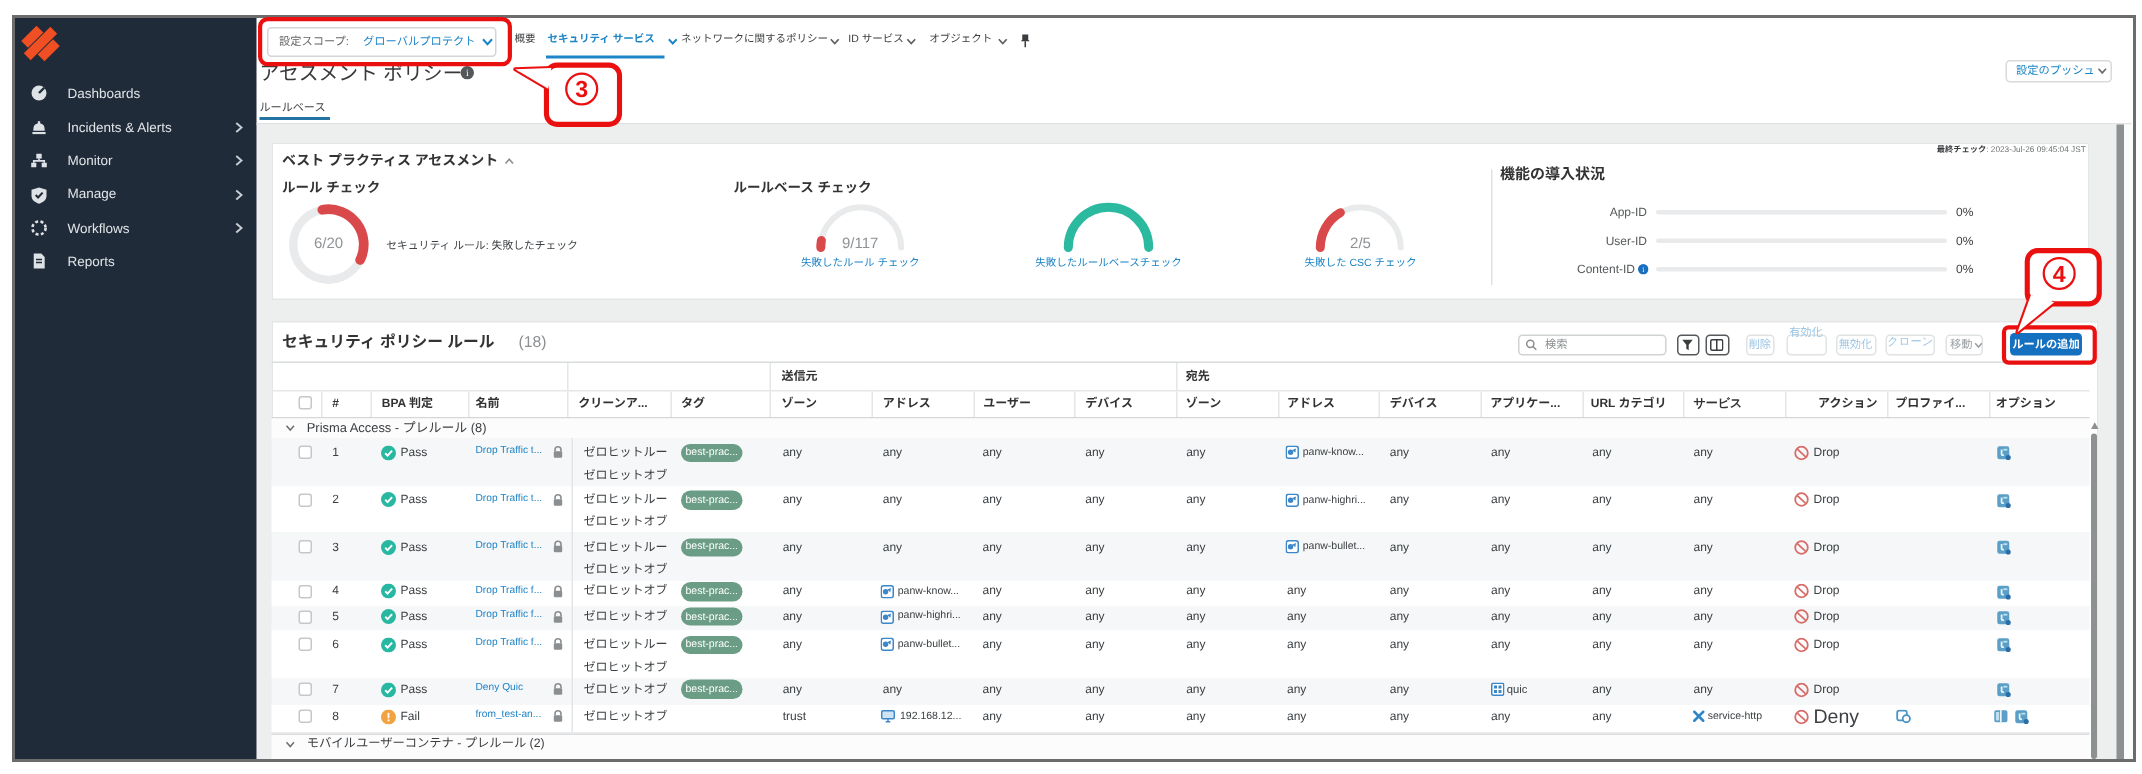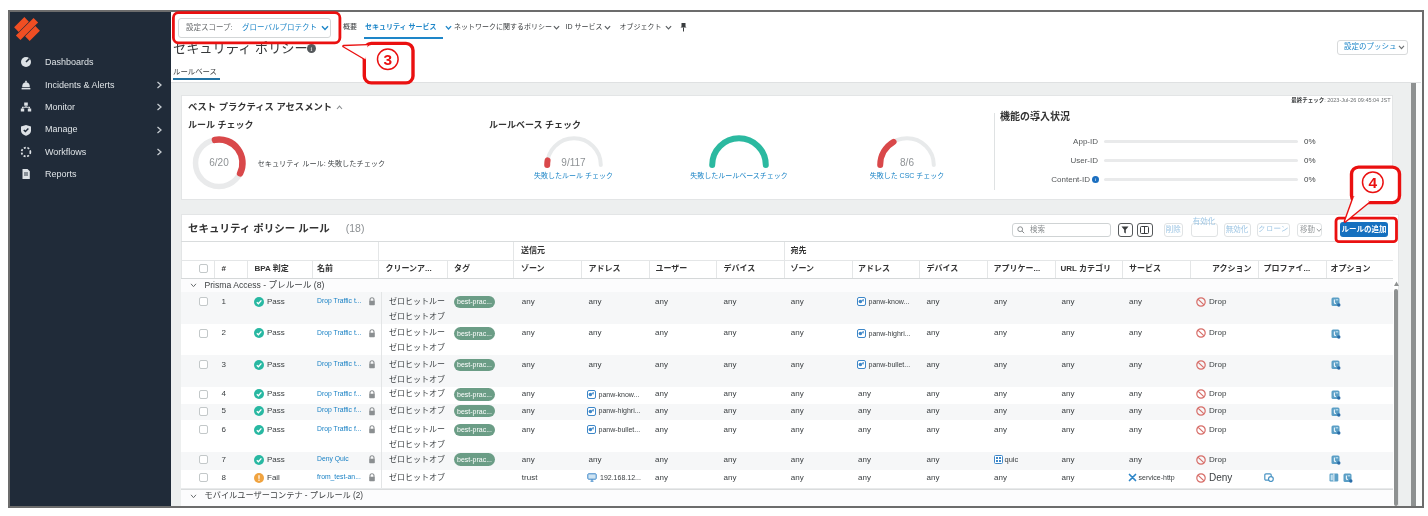--- a/index.html
+++ b/index.html
@@ -81,21 +81,21 @@
       <path d="M1 1.2 L4 4.4 L7 1.2" stroke="#5b5f62" stroke-width="1.3" fill="none"></path>
     </svg>
 <div class="t" style="left:619.5px;top:21.2px;font-size:7.0px;color:#3a3d3f;font-weight:normal;height:10px;display:flex;align-items:center;">オブジェクト</div>
 <svg class="ab" style="left:665px;top:25px" width="7" height="5.5" viewBox="0 0 8 6">
       <path d="M1 1.2 L4 4.4 L7 1.2" stroke="#5b5f62" stroke-width="1.3" fill="none"></path>
     </svg>
 <svg class="ab" style="left:679px;top:22px" width="9" height="10" viewBox="0 0 9 10">
       <path d="M2.5 1 L6.5 1 L6.5 4.5 L7.5 5.5 L1.5 5.5 L2.5 4.5 Z" fill="#3a3d3f"></path>
       <rect x="4" y="5.5" width="1" height="4" fill="#3a3d3f"></rect>
     </svg>
-<div class="t" style="left:173px;top:38.6px;font-size:13.2px;color:#37393b;font-weight:normal;height:20px;display:flex;align-items:center;">セキュリティ ポリシー</div>
+<div class="t" style="left:173px;top:38.6px;font-size:13.2px;color:#37393b;font-weight:normal;height:20px;display:flex;align-items:center;">アセスメント ポリシー</div>
 <svg class="ab" style="left:307px;top:44px" width="9" height="9" viewBox="0 0 9 9">
       <circle cx="4.5" cy="4.5" r="4.5" fill="#54585b"></circle>
       <text x="4.5" y="6.8" font-size="6.5" fill="#fff" text-anchor="middle" font-family="Liberation Serif">i</text>
     </svg>
 <div class="ab" style="left:1337px;top:39.5px;width:71px;height:15px;border:1px solid #d8dadb;border-radius:3px;background:#fff"></div>
 <div class="t" style="left:1344px;top:41.4px;font-size:7.5px;color:#1e86c8;font-weight:normal;height:11px;display:flex;align-items:center;">設定のプッシュ</div>
 <svg class="ab" style="left:1398px;top:45px" width="7" height="5" viewBox="0 0 7 5">
       <path d="M1 0.8 L3.5 3.6 L6 0.8" stroke="#6a6e70" stroke-width="1.1" fill="none"></path>
     </svg>
 <div class="t" style="left:173px;top:66.0px;font-size:7.4px;color:#3b3e40;font-weight:normal;height:11px;display:flex;align-items:center;">ルールベース</div>
@@ -124,21 +124,21 @@
 <div class="t" style="left:473.5px;width:200px;text-align:center;justify-content:center;top:170.2px;font-size:7.0px;color:#1b84c6;font-weight:normal;height:10px;display:flex;align-items:center;">失敗したルール チェック</div>
 <svg class="ab" style="left:703px;top:128.5px" width="72" height="40" viewBox="0 0 72 40">
 <path d="M 9.2 36 A 26.8 26.8 0 0 1 62.8 36" fill="none" stroke="#e8eaeb" stroke-width="4" stroke-linecap="round"></path>
 <path d="M 9.2 36 A 26.8 26.8 0 0 1 62.80 35.95" fill="none" stroke="#2bb9a0" stroke-width="6" stroke-linecap="round"></path>
 </svg>
 <div class="t" style="left:639px;width:200px;text-align:center;justify-content:center;top:170.2px;font-size:7.0px;color:#1b84c6;font-weight:normal;height:10px;display:flex;align-items:center;">失敗したルールベースチェック</div>
 <svg class="ab" style="left:871px;top:128.5px" width="72" height="40" viewBox="0 0 72 40">
 <path d="M 9.2 36 A 26.8 26.8 0 0 1 62.8 36" fill="none" stroke="#e8eaeb" stroke-width="4" stroke-linecap="round"></path>
 <path d="M 9.2 36 A 26.8 26.8 0 0 1 22.60 12.79" fill="none" stroke="#d9484a" stroke-width="6" stroke-linecap="round"></path>
 </svg>
-<div class="t" style="left:807px;width:200px;text-align:center;justify-content:center;top:155.5px;font-size:10px;color:#8e9295;font-weight:normal;height:15px;display:flex;align-items:center;">8/6</div>
+<div class="t" style="left:807px;width:200px;text-align:center;justify-content:center;top:155.5px;font-size:10px;color:#8e9295;font-weight:normal;height:15px;display:flex;align-items:center;">2/5</div>
 <div class="t" style="left:807px;width:200px;text-align:center;justify-content:center;top:170.2px;font-size:7.0px;color:#1b84c6;font-weight:normal;height:10px;display:flex;align-items:center;">失敗した CSC チェック</div>
 <div class="ab" style="left:994px;top:113px;width:1px;height:77px;background:#dfe2e3"></div>
 <div class="t" style="left:1000px;top:109.5px;font-size:10px;color:#333;font-weight:600;height:15px;display:flex;align-items:center;">機能の導入状況</div>
 <div class="t" style="right:330px;left:auto;top:135.5px;font-size:8px;color:#55585a;font-weight:normal;height:12px;display:flex;align-items:center;">App-ID</div>
 <div class="ab" style="left:1104px;top:140.25px;width:193.5px;height:2.5px;background:#e9eaeb;border-radius:2px"></div>
 <div class="t" style="left:1304px;top:135.5px;font-size:8px;color:#3c3f41;font-weight:normal;height:12px;display:flex;align-items:center;">0%</div>
 <div class="t" style="right:330px;left:auto;top:154.5px;font-size:8px;color:#55585a;font-weight:normal;height:12px;display:flex;align-items:center;">User-ID</div>
 <div class="ab" style="left:1104px;top:159.25px;width:193.5px;height:2.5px;background:#e9eaeb;border-radius:2px"></div>
 <div class="t" style="left:1304px;top:154.5px;font-size:8px;color:#3c3f41;font-weight:normal;height:12px;display:flex;align-items:center;">0%</div>
 <div class="t" style="right:338px;left:auto;top:173.5px;font-size:8px;color:#55585a;font-weight:normal;height:12px;display:flex;align-items:center;">Content-ID</div>
@@ -212,21 +212,21 @@
 <div class="t" style="left:454px;top:262.5px;font-size:8px;color:#333;font-weight:600;height:12px;display:flex;align-items:center;">タグ</div>
 <div class="t" style="left:521px;top:262.5px;font-size:8px;color:#333;font-weight:600;height:12px;display:flex;align-items:center;">ゾーン</div>
 <div class="t" style="left:588.5px;top:262.5px;font-size:8px;color:#333;font-weight:600;height:12px;display:flex;align-items:center;">アドレス</div>
 <div class="t" style="left:655.5px;top:262.5px;font-size:8px;color:#333;font-weight:600;height:12px;display:flex;align-items:center;">ユーザー</div>
 <div class="t" style="left:723.5px;top:262.5px;font-size:8px;color:#333;font-weight:600;height:12px;display:flex;align-items:center;">デバイス</div>
 <div class="t" style="left:790.5px;top:262.5px;font-size:8px;color:#333;font-weight:600;height:12px;display:flex;align-items:center;">ゾーン</div>
 <div class="t" style="left:858px;top:262.5px;font-size:8px;color:#333;font-weight:600;height:12px;display:flex;align-items:center;">アドレス</div>
 <div class="t" style="left:926.5px;top:262.5px;font-size:8px;color:#333;font-weight:600;height:12px;display:flex;align-items:center;">デバイス</div>
 <div class="t" style="left:993.5px;top:262.5px;font-size:8px;color:#333;font-weight:600;height:12px;display:flex;align-items:center;">アプリケー...</div>
 <div class="t" style="left:1060.5px;top:262.5px;font-size:8px;color:#333;font-weight:600;height:12px;display:flex;align-items:center;">URL カテゴリ</div>
-<div class="t" style="left:1129px;top:262.5px;font-size:8px;color:#333;font-weight:600;height:12px;display:flex;align-items:center;">サービス</div>
+<div class="t" style="left:1129px;top:262.5px;font-size:8px;color:#333;font-weight:600;height:12px;display:flex;align-items:center;font-family:Liberation Serif, serif;">サービス</div>
 <div class="t" style="left:1212px;top:262.5px;font-size:8px;color:#333;font-weight:600;height:12px;display:flex;align-items:center;">アクション</div>
 <div class="t" style="left:1263.5px;top:262.5px;font-size:8px;color:#333;font-weight:600;height:12px;display:flex;align-items:center;">プロファイ...</div>
 <div class="t" style="left:1330.5px;top:262.5px;font-size:8px;color:#333;font-weight:600;height:12px;display:flex;align-items:center;">オプション</div>
 <div class="ab" style="left:199px;top:264.0px;width:9px;height:9px;border:1px solid #c3c8c9;border-radius:2px;background:#fff"></div>
 <div class="ab" style="left:181px;top:277.5px;width:1212px;height:1px;background:#d5d8d9"></div>
 <div class="ab" style="left:181px;top:278.5px;width:1212px;height:13.5px;background:#fcfcfd"></div>
 <svg class="ab" style="left:190px;top:283px" width="7" height="5" viewBox="0 0 8 6">
       <path d="M1 1 L4 4.4 L7 1" stroke="#6a6e70" stroke-width="1.2" fill="none"></path>
     </svg>
 <div class="t" style="left:204.5px;top:279.1px;font-size:8.6px;color:#3b3e40;font-weight:normal;height:13px;display:flex;align-items:center;">Prisma Access - プレルール (8)</div>
@@ -560,21 +560,21 @@
 <div class="t" style="left:994px;top:471.8px;font-size:8px;color:#3c4043;font-weight:normal;height:12px;display:flex;align-items:center;">any</div>
 <div class="t" style="left:1061.5px;top:471.8px;font-size:8px;color:#3c4043;font-weight:normal;height:12px;display:flex;align-items:center;">any</div>
 <svg class="ab" style="left:1127.5px;top:473.25px" width="9" height="9" viewBox="0 0 9 9">
       <path d="M1.5 1.5 L7.5 7.5 M7.5 1.5 L1.5 7.5" stroke="#2e86c8" stroke-width="1.7" stroke-linecap="round"></path>
     </svg>
 <div class="t" style="left:1138.5px;top:472.5px;font-size:7px;color:#3c4043;font-weight:normal;height:10px;display:flex;align-items:center;">service-http</div>
 <svg class="ab" style="left:1196px;top:472.75px" width="10" height="10" viewBox="0 0 10 10">
       <circle cx="5" cy="5" r="4.2" fill="none" stroke="#d76d68" stroke-width="1.2"></circle>
       <path d="M2.2 2.4 L7.8 7.6" stroke="#d76d68" stroke-width="1.2"></path>
     </svg>
-<div class="t" style="left:1209px;top:471.8px;font-size:10px;color:#3c4043;font-weight:normal;height:12px;display:flex;align-items:center;">Deny</div>
+<div class="t" style="left:1209px;top:471.8px;font-size:13px;color:#3c4043;font-weight:normal;height:12px;display:flex;align-items:center;">Deny</div>
 <svg class="ab" style="left:1263.5px;top:473.25px" width="10" height="9" viewBox="0 0 10 9">
       <rect x="0.8" y="0.8" width="6.4" height="6.4" rx="1.2" fill="none" stroke="#4a94c4" stroke-width="1.2"></rect>
       <circle cx="6.9" cy="6.1" r="2.4" fill="#fff" stroke="#4a94c4" stroke-width="1.2"></circle>
     </svg>
 <svg class="ab" style="left:1329px;top:473.25px" width="10" height="9" viewBox="0 0 10 9">
       <rect x="0.5" y="0.5" width="8.8" height="8" rx="1.2" fill="#5b9fc6"></rect>
       <path d="M4.9 0.5 L4.9 8.5" stroke="#fff" stroke-width="1"></path>
       <rect x="1.6" y="1.7" width="2.2" height="5.6" fill="#bfe0f0"></rect>
     </svg>
 <svg class="ab" style="left:1342.5px;top:473.25px" width="10" height="10" viewBox="0 0 10 10">

